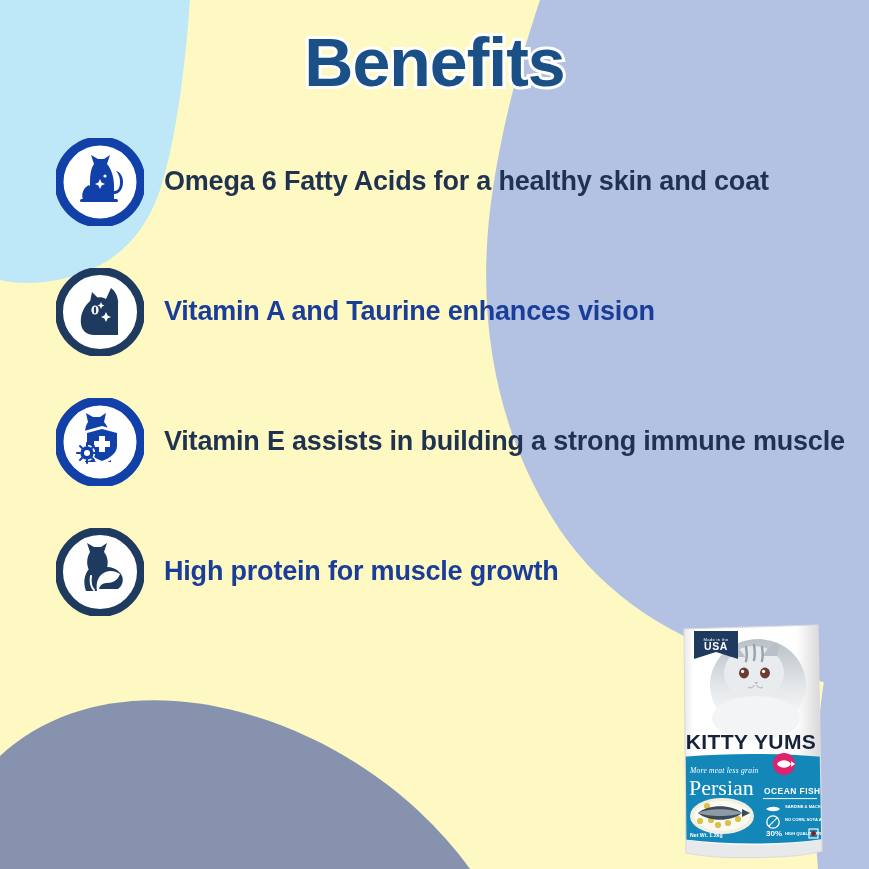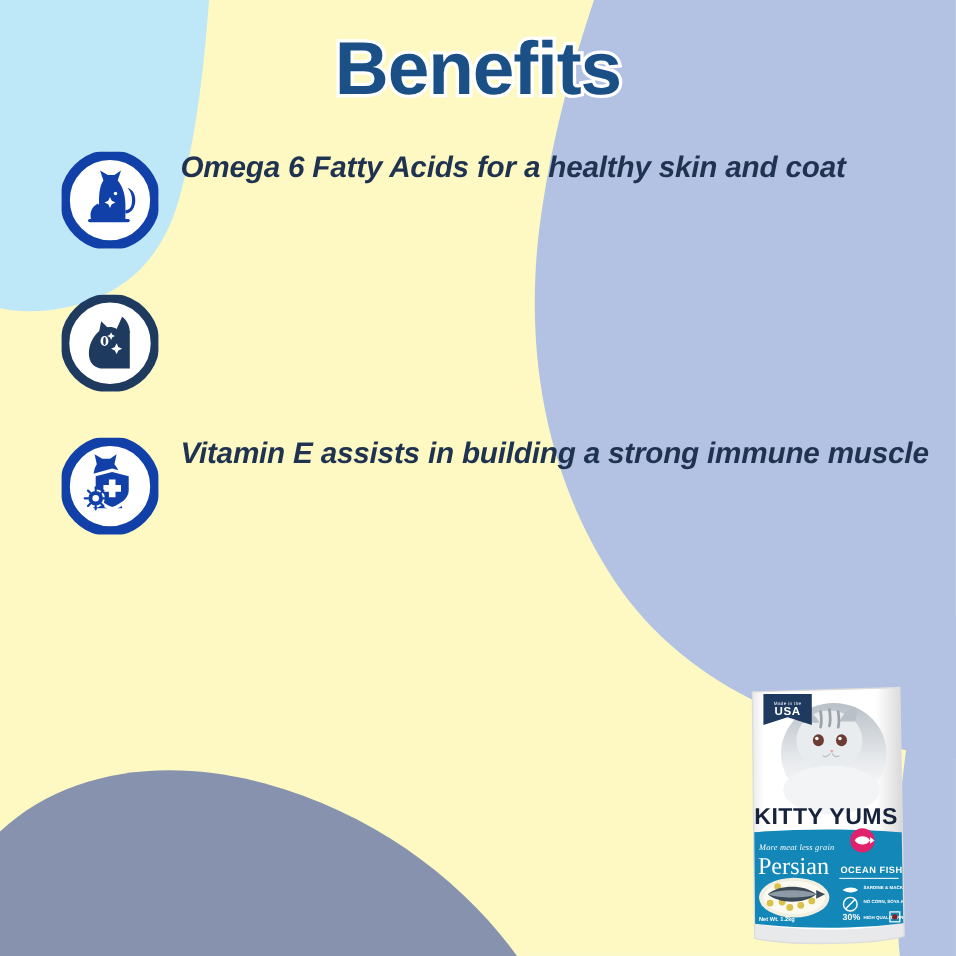--- a/index.html
+++ b/index.html
@@ -42,23 +42,22 @@
     -webkit-text-stroke: 6px #ffffff;
     paint-order: stroke fill;
     line-height: 1;
   }
 
   
   .benefit-row {
     position: absolute;
     left: 56px;
     display: flex;
-    align-items: flex-start;
+    align-items: center;
     width: 800px;
-    font-style: italic;
   }
   .benefit-icon {
     width: 88px;
     height: 88px;
     flex: 0 0 88px;
     border-radius: 50%;
     position: relative;
     background: #ffffff;
   }
   .benefit-icon svg { display: block; width: 88px; height: 88px; }
@@ -141,20 +140,21 @@
 
           <ellipse cx="39" cy="42" rx="3.6" ry="4.6" fill="#ffffff"></ellipse>
           <ellipse cx="39" cy="42" rx="1.2" ry="3.6" fill="#1e3a5f"></ellipse>
 
           <path d="M56,27 l2.2,4.6 4.6,2.2 -4.6,2.2 -2.2,4.6 -2.2,-4.6 -4.6,-2.2 4.6,-2.2 Z"></path>
           <path d="M50,44 l1.6,3.4 3.4,1.6 -3.4,1.6 -1.6,3.4 -1.6,-3.4 -3.4,-1.6 3.4,-1.6 Z" fill="#ffffff"></path>
           <path d="M45,34 l1.1,2.4 2.4,1.1 -2.4,1.1 -1.1,2.4 -1.1,-2.4 -2.4,-1.1 2.4,-1.1 Z" fill="#ffffff"></path>
         </g>
       </svg>
     </div>
+    <div class="benefit-text" style="color:#1a3d99">Vitamin A and Taurine enhances vision</div>
   </div>
 
   <div class="benefit-row" style="top:398px">
     <div class="benefit-icon">
       <svg viewBox="0 0 88 88" xmlns="http://www.w3.org/2000/svg">
         <circle cx="44" cy="44" r="41" fill="none" stroke="#1140a8" stroke-width="9"></circle>
         <circle cx="44" cy="44" r="32" fill="#ffffff"></circle>
         <g fill="#1140a8">
 
           <path d="M32,24 L30,15 L37,19 L44,19 L50,15 L48,24
@@ -179,20 +179,43 @@
             <line x1="36" y1="60" x2="38" y2="62"></line>
             <line x1="38" y1="48" x2="36" y2="50"></line>
             <line x1="26" y1="60" x2="24" y2="62"></line>
           </g>
         </g>
       </svg>
     </div>
     <div class="benefit-text" style="color:#1f3350">Vitamin E assists in building a strong immune muscle</div>
   </div>
 
+  <div class="benefit-row" style="top:528px">
+    <div class="benefit-icon">
+      <svg viewBox="0 0 88 88" xmlns="http://www.w3.org/2000/svg">
+        <circle cx="44" cy="44" r="41" fill="none" stroke="#1e3a5f" stroke-width="8"></circle>
+        <circle cx="44" cy="44" r="33" fill="#ffffff"></circle>
+        <g fill="#1e3a5f">
+
+          <path d="M34,24 L31,15 L38,19 L45,19 L51,15 L48,24
+                   C52,29 53,36 50,42 L33,42 C30,36 31,29 34,24 Z"></path>
+
+          <path d="M33,41 C28,47 27,55 30,63 L41,63
+                   C40,57 41,51 45,47 C50,42 58,42 64,46
+                   C62,52 57,55 51,55 C47,55 44,57 43,61
+                   L62,61 C66,58 68,53 66,48 C63,41 54,38 46,39
+                   C41,39 36,40 33,41 Z"></path>
+
+          <path d="M46,48 C50,46 55,47 58,50" fill="none" stroke="#ffffff" stroke-width="2" stroke-linecap="round"></path>
+          <path d="M35,48 C34,54 35,59 38,62" fill="none" stroke="#ffffff" stroke-width="2" stroke-linecap="round"></path>
+        </g>
+      </svg>
+    </div>
+    <div class="benefit-text" style="color:#1a3d99">High protein for muscle growth</div>
+  </div>
 
   <div id="product-bag">
     <svg viewBox="0 0 150 238" xmlns="http://www.w3.org/2000/svg">
       <defs>
         <clipPath id="bagClip">
           <path d="M8,6 L142,2 L146,228 C120,236 40,237 10,230 Z"></path>
         </clipPath>
         <linearGradient id="bagSheen" x1="0" y1="0" x2="1" y2="0">
           <stop offset="0%" stop-color="#d8d8d8"></stop>
           <stop offset="12%" stop-color="#ffffff"></stop>

